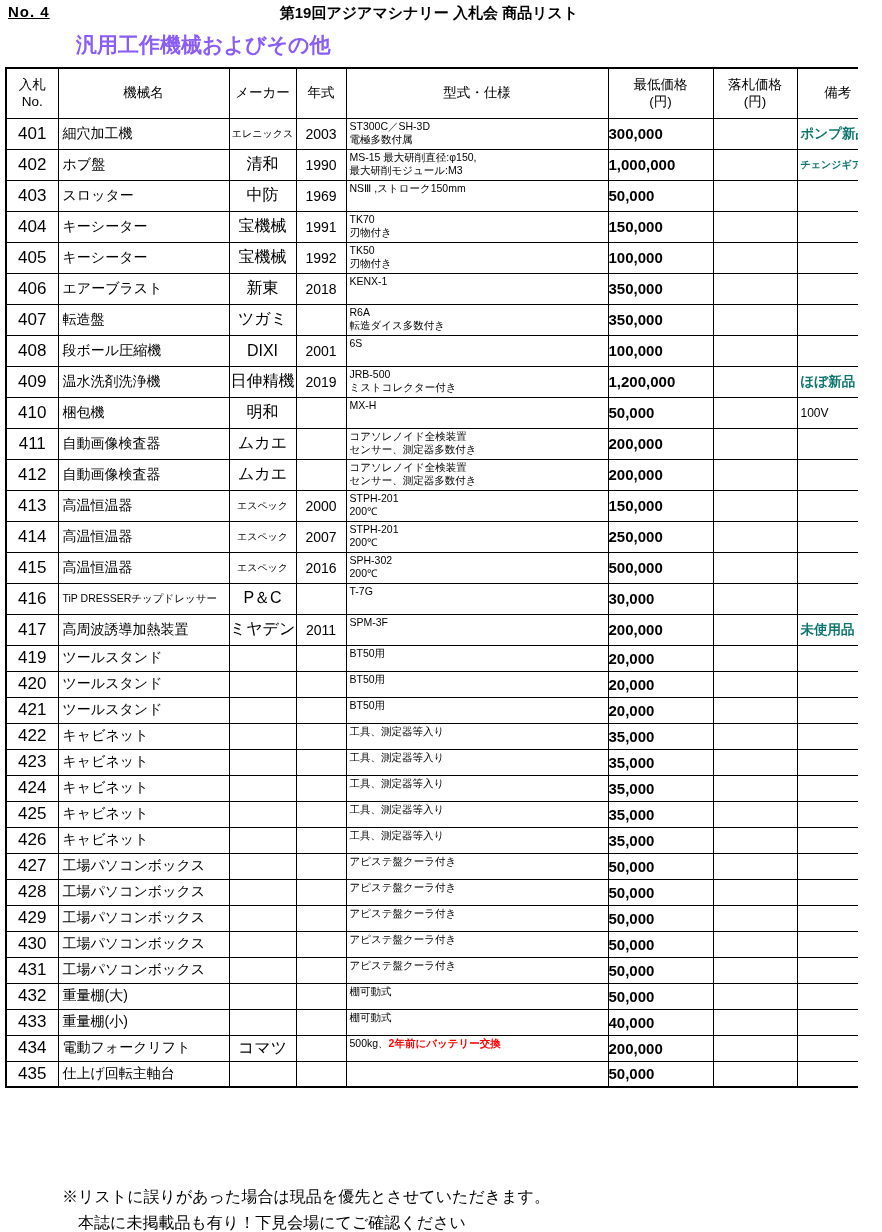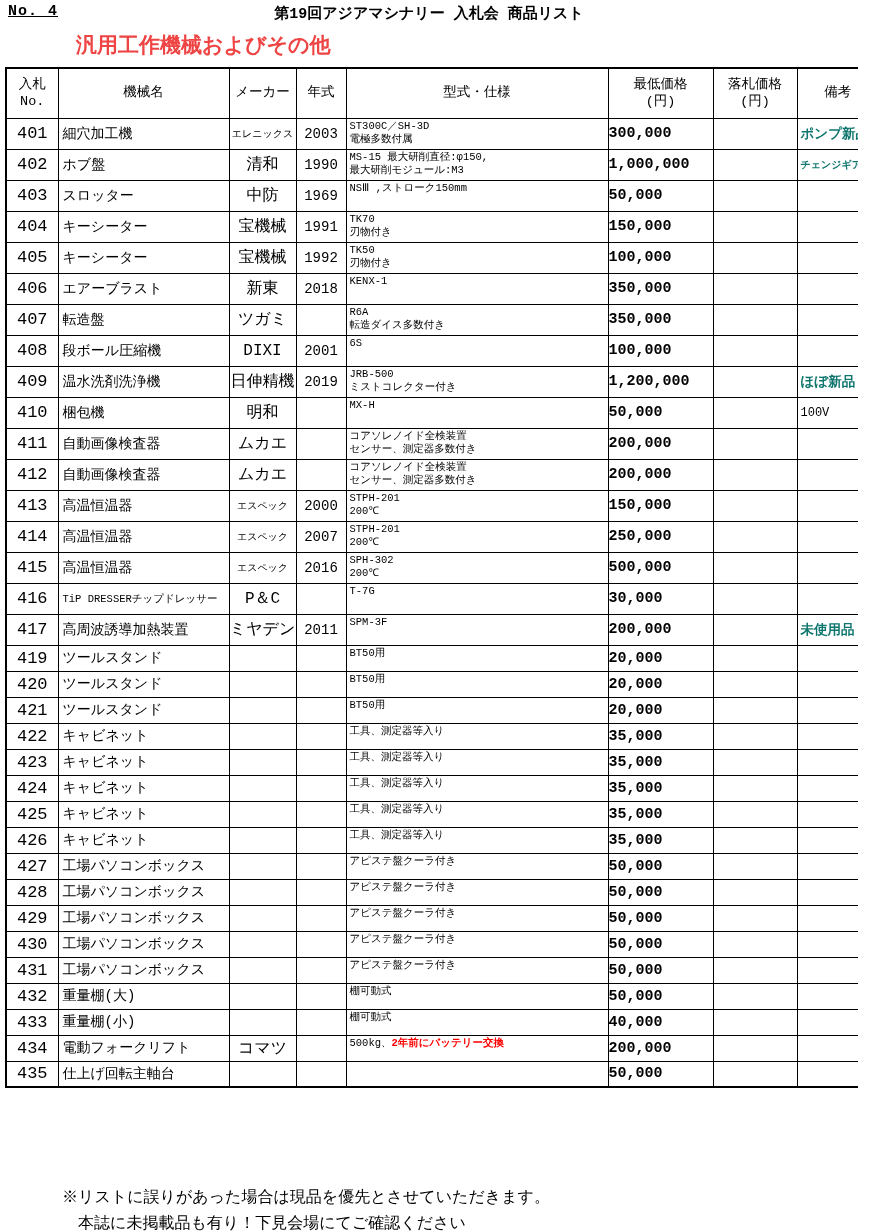--- a/index.html
+++ b/index.html
@@ -1,22 +1,22 @@
 <!DOCTYPE html>
 <html><head>
 <meta charset="utf-8">
 <style>
   html,body{margin:0;padding:0;background:#fff;}
   .page{position:relative;width:858px;height:1232px;background:#fff;color:#000;
-        font-family:Liberation Mono, monospace;overflow:hidden;}
+        font-family:Liberation Sans, sans-serif;overflow:hidden;}
   .pageno{position:absolute;left:8px;top:3px;font-size:15px;font-weight:bold;
           text-decoration:underline;letter-spacing:1px;}
   .title{position:absolute;left:0;right:0;top:4px;text-align:center;
          font-size:15px;font-weight:600;}
-  .section{position:absolute;left:76px;top:31px;font-size:21px;font-weight:bold;color:#ef4444;}
+  .section{position:absolute;left:76px;top:31px;font-size:21px;font-weight:bold;color:#8b5cf6;}
   table.list{position:absolute;left:5px;top:67px;width:873px;border-collapse:collapse;
              table-layout:fixed;}
   th,td{border:1.5px solid #000;padding:0;overflow:hidden;box-sizing:border-box;}
   table.list{border:2px solid #000;}
   thead th{height:50px;font-size:13.5px;font-weight:500;line-height:1.3;
            text-align:center;vertical-align:middle;}
   .r-tall td{height:31px;}
   .r-short td{height:26px;}
   .c-no{text-align:center;font-size:17px;}
   .c-name{font-size:14px;padding:0 4px;white-space:nowrap;}

